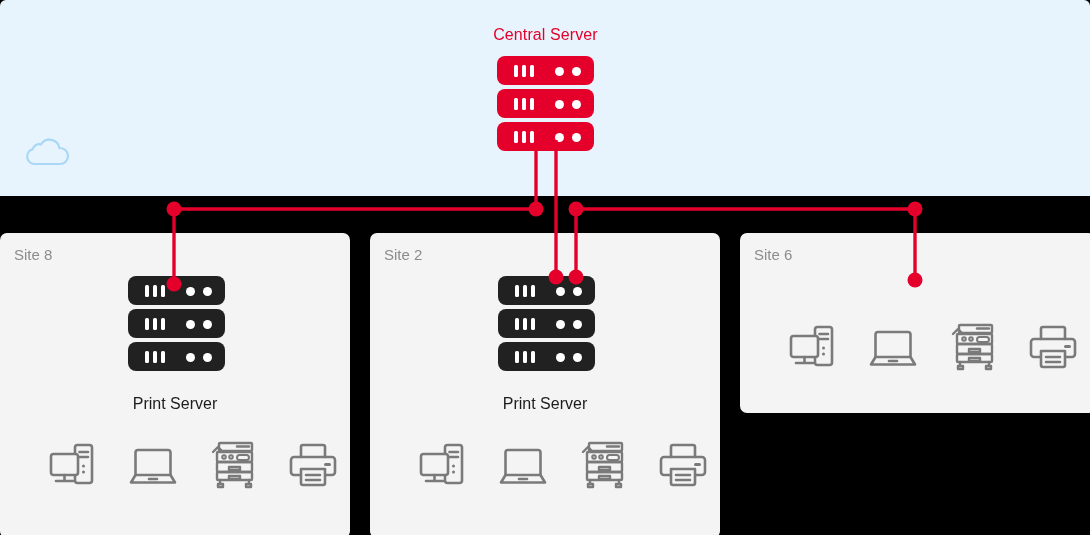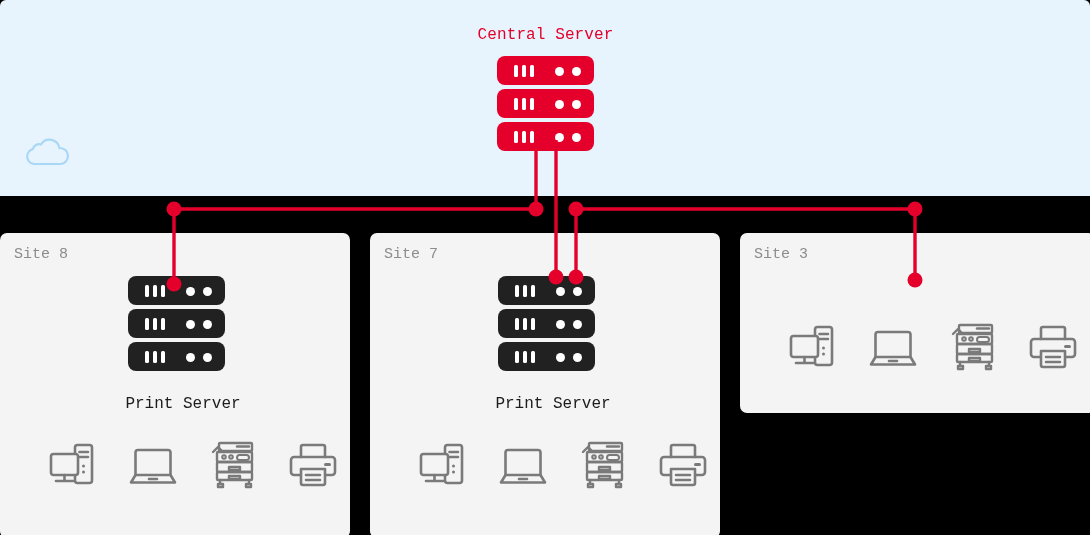--- a/index.html
+++ b/index.html
@@ -6,21 +6,21 @@
     margin: 0;
     padding: 0;
     background: #000000;
   }
   #canvas {
     position: relative;
     width: 1090px;
     height: 535px;
     background: #000000;
     overflow: hidden;
-    font-family: Liberation Mono, monospace;
+    font-family: Liberation Sans, sans-serif;
   }
 
   
   #cloud-panel {
     position: absolute;
     left: 0; top: 0;
     width: 1090px; height: 196px;
     background: #e8f4fd;
     border-radius: 6px 6px 0 0;
   }
@@ -96,21 +96,20 @@
     font-size: 15px;
     white-space: nowrap;
   }
   .print-server-label {
     position: absolute;
     width: 100%;
     text-align: center;
     color: #1c1c1c;
     font-size: 16px;
     white-space: nowrap;
-    padding-left: 8px;
   }
 
   
   .device-row {
     position: absolute;
     display: flex;
     gap: 28px;
   }
   .device-icon { width: 52px; height: 52px; display: block; }
 
@@ -256,21 +255,21 @@
           <rect x="4" y="18" width="44" height="18" rx="3"></rect>
           <path d="M14 30 h24 v14 a2 2 0 0 1 -2 2 H16 a2 2 0 0 1 -2 -2 z" fill="#f4f4f4"></path>
           <path d="M19 36 h14 M19 41 h14"></path>
         </g>
         <rect x="37" y="24" width="7" height="3" rx="1.5" fill="#7a7a7a"></rect>
       </svg>
     </div>
   </div>
 
   <div class="site-panel" id="site-2-panel">
-    <div class="site-label">Site 7</div>
+    <div class="site-label">Site 2</div>
 
     <div class="server-stack" style="left:128px;top:43px;width:97px;height:100px;">
       <div class="server-unit dark" style="top:0;">
         <span class="bars">
             <i></i>
             <i></i>
             <i></i>
           </span>
         <span class="leds">
             <i></i>
@@ -346,21 +345,21 @@
           <rect x="4" y="18" width="44" height="18" rx="3"></rect>
           <path d="M14 30 h24 v14 a2 2 0 0 1 -2 2 H16 a2 2 0 0 1 -2 -2 z" fill="#f4f4f4"></path>
           <path d="M19 36 h14 M19 41 h14"></path>
         </g>
         <rect x="37" y="24" width="7" height="3" rx="1.5" fill="#7a7a7a"></rect>
       </svg>
     </div>
   </div>
 
   <div class="site-panel" id="site-3-panel">
-    <div class="site-label">Site 3</div>
+    <div class="site-label">Site 6</div>
 
     <div class="device-row" style="left:47px;top:88px;">
       <svg class="device-icon" viewBox="0 0 52 52">
         <g fill="none" stroke="#7a7a7a" stroke-width="2.6" stroke-linejoin="round" stroke-linecap="round">
           <rect x="28" y="6" width="17" height="38" rx="2.5"></rect>
           <rect x="4" y="15" width="27" height="21" rx="2.5" fill="#f4f4f4"></rect>
           <path d="M17.5 36 v5"></path>
           <path d="M9 42 h17"></path>
           <path d="M32.5 13 h8.5 M32.5 18 h8.5"></path>
         </g>

